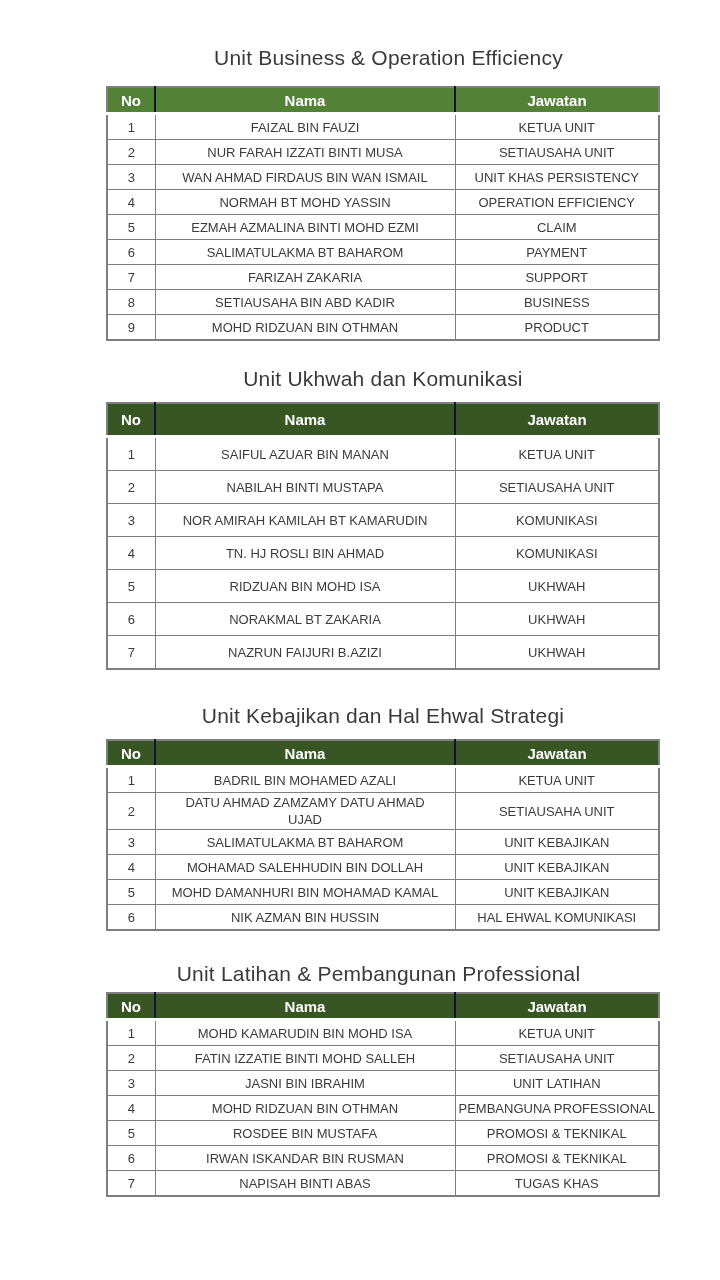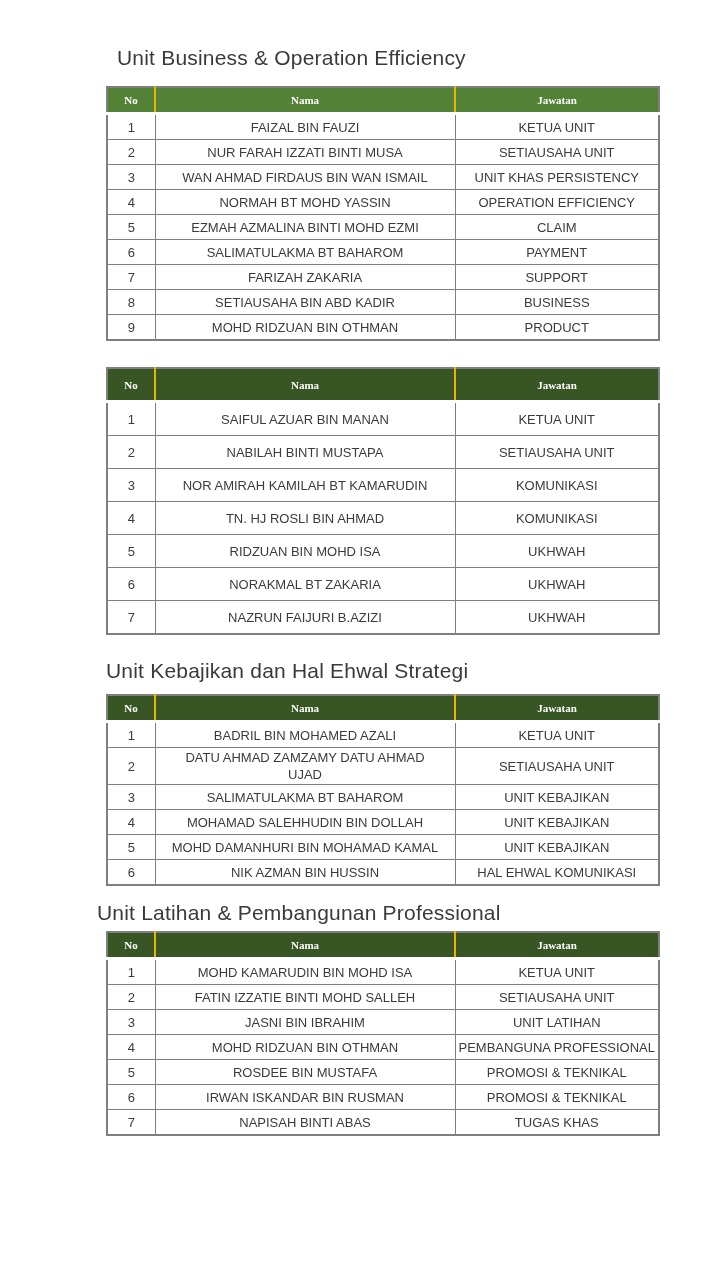--- a/index.html
+++ b/index.html
@@ -13,57 +13,57 @@
     font-family: "Liberation Sans", sans-serif;
     color: #3b3b3b;
     overflow: hidden;
   }
   .unit {
     margin-left: 106px;
     width: 554px;
   }
   .t1 { padding-top: 46px; }
   .t2 { margin-top: 26px; }
-  .t3 { margin-top: 24px; }
-  .t4 { margin-top: 15px; }
+  .t3 { margin-top: 34px; }
+  .t4 { margin-top: 31px; }
 
   .title {
     font-size: 21px;
     font-weight: 400;
     color: #3a3a3a;
     margin: 0 0 14px 0;
     letter-spacing: 0.2px;
     white-space: nowrap;
+    text-align: center;
   }
   .t1 .title { margin-left: 11px; margin-bottom: 16px; }
   .t2 .title { margin-bottom: 11px; }
   .t3 .title { margin-bottom: 11px; }
   .t4 .title { margin-left: -9px; margin-bottom: 6px; }
 
   table.roster {
     border-collapse: collapse;
     table-layout: fixed;
     width: 552px;
     border: 2px solid #7f7f7f;
   }
   col.c-no      { width: 48px;  }
   col.c-nama    { width: 300px; }
   col.c-jawatan { width: 204px; }
 
   thead th {
     color: #ffffff;
     font-weight: bold;
-    font-size: 11px;
+    font-size: 15px;
     height: 22px;
     padding: 1px 3px;
     border: none;
     border-bottom: 3px solid #ffffff;
-    font-family: Liberation Serif, serif;
-  }
-  thead th + th { border-left: 2px solid #eab308; }
+  }
+  thead th + th { border-left: 2px solid #0f172a; }
   .t2 thead th { height: 29px; }
 
   tbody td {
     border: 1px solid #7f7f7f;
     text-align: center;
     font-size: 13px;
     line-height: 17px;
     color: #3b3b3b;
     padding: 1px 3px;
     height: 22px;
@@ -134,20 +134,21 @@
         <tr>
           <td>9</td>
           <td>MOHD RIDZUAN BIN OTHMAN</td>
           <td>PRODUCT</td>
         </tr>
       </tbody>
   </table>
 </section>
 
 <section class="unit t2">
+  <h2 class="title">Unit Ukhwah dan Komunikasi</h2>
   <table class="roster">
     <colgroup>
         <col class="c-no">
         <col class="c-nama">
         <col class="c-jawatan">
       </colgroup>
     <thead>
       <tr>
         <th style="background: rgb(55, 86, 35); color: rgb(255, 255, 255);">No</th>
         <th style="background: rgb(55, 86, 35); color: rgb(255, 255, 255);">Nama</th>

